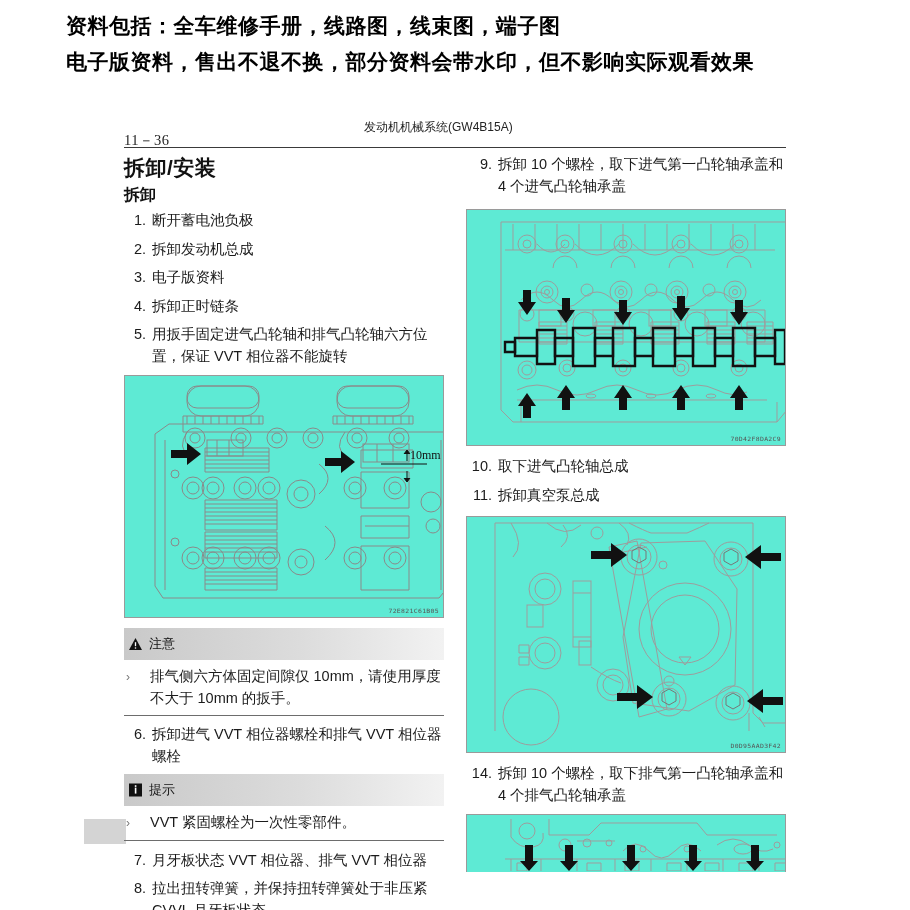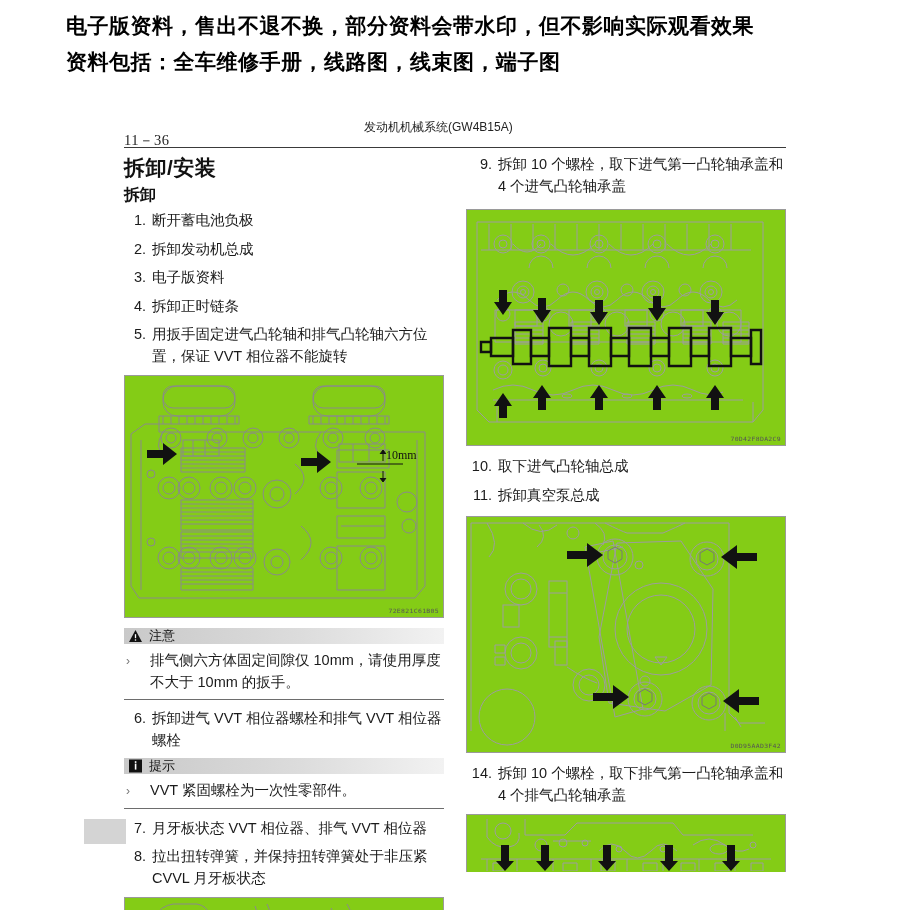--- a/index.html
+++ b/index.html
@@ -132,40 +132,41 @@
     font-size: 14.5px;
     color: #1b1b1b;
   }
   ol.steps.wide li { padding-left: 32px; }
   ol.steps.wide li .num { width: 26px; }
 
   
   .figure {
     position: relative;
     border: 1px solid #9a9a9a;
-    background: #84cc16;
+    background: #5eead4;
     margin: 8px 0 10px 0;
     box-sizing: border-box;
     overflow: hidden;
+    padding-left: 24px;
   }
   .figure .fig-code {
     position: absolute;
     right: 4px;
     bottom: 2px;
     font-size: 6.5px;
     font-family: "DejaVu Sans Mono", "Liberation Mono", monospace;
     color: #555;
     letter-spacing: 0.3px;
     transform: scaleY(0.9);
   }
   .figure svg { display: block; }
 
   
   .callout-head {
-    height: 16px;
+    height: 32px;
     background: linear-gradient(to right, #c9c9c9 0%, #dcdcdc 55%, #f2f2f2 100%);
     display: flex;
     align-items: center;
     padding-left: 4px;
     margin-top: 6px;
   }
   .callout-head .ic {
     width: 15px;
     height: 14px;
     margin-right: 6px;
@@ -190,22 +191,22 @@
     left: 2px;
     top: 7px;
     font-size: 12px;
     color: #777;
   }
 </style>
 </head>
 <body>
 
 <div class="promo">
+  <div>资料包括：全车维修手册，线路图，线束图，端子图</div>
   <div>电子版资料，售出不退不换，部分资料会带水印，但不影响实际观看效果</div>
-  <div>资料包括：全车维修手册，线路图，线束图，端子图</div>
 </div>
 
 <div class="page">
 
   <div class="page-header">
     <span class="page-num">11－36</span>
     <span class="page-sys">发动机机械系统(GW4B15A)</span>
   </div>
   <div class="header-rule"></div>
 

